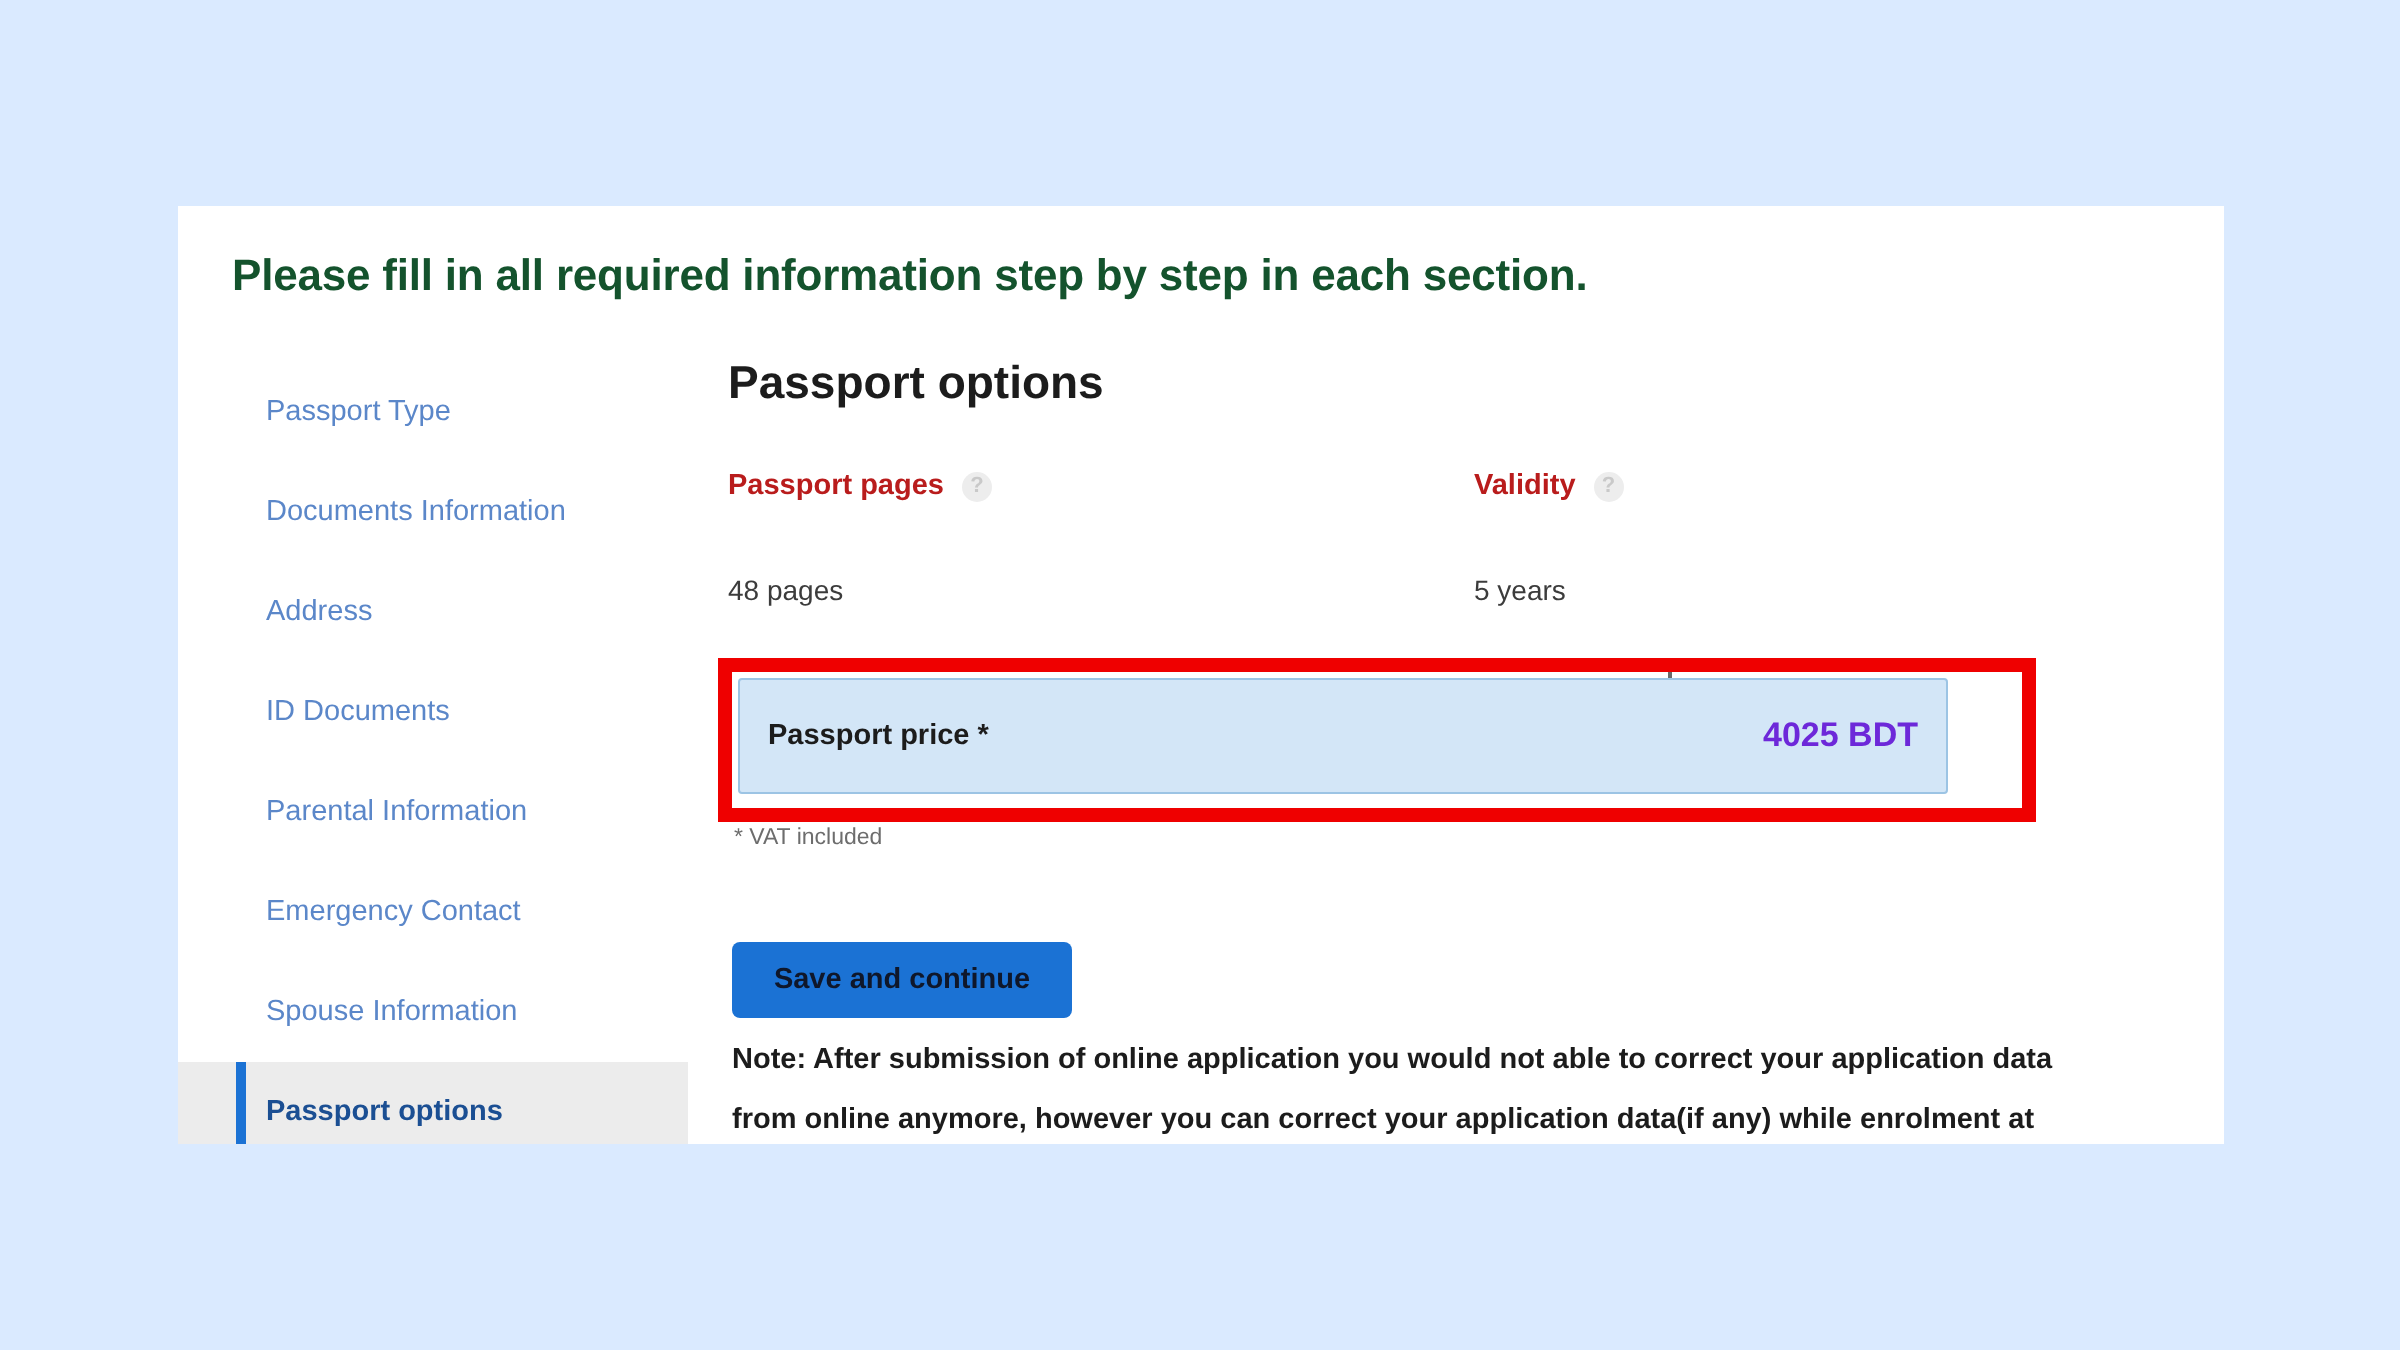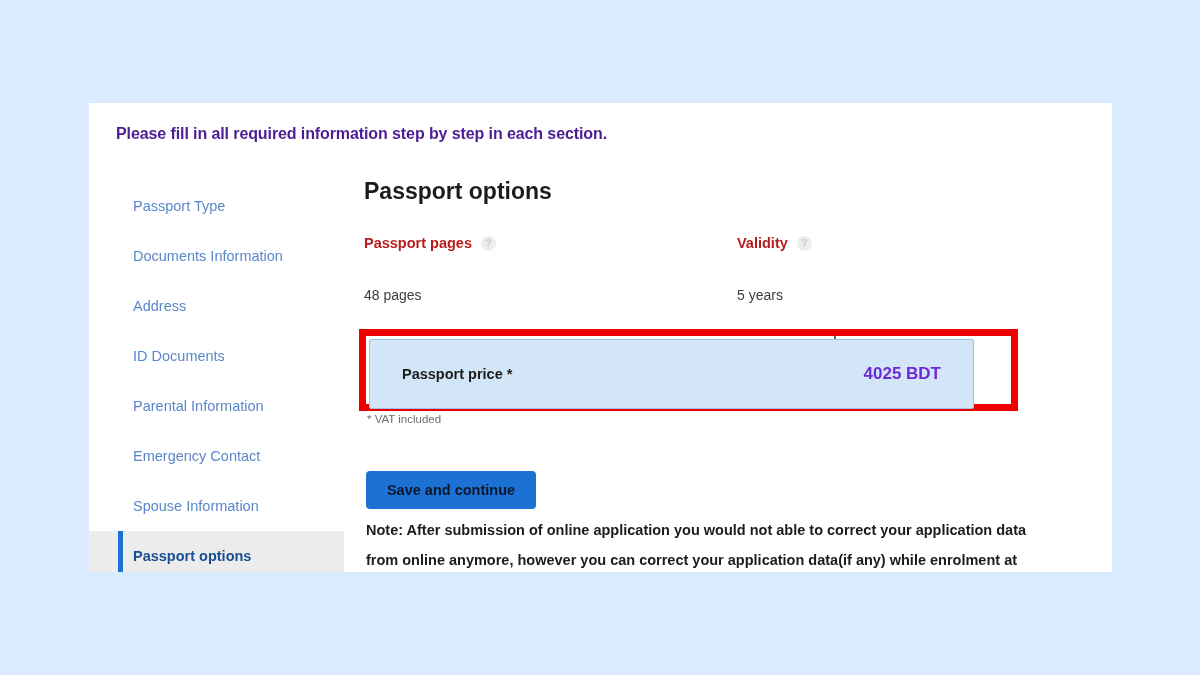--- a/index.html
+++ b/index.html
@@ -24,23 +24,23 @@
     width: 1023px;
     height: 469px;
     background: #ffffff;
     overflow: hidden;
   }
 
   .page-title {
     position: absolute;
     left: 27px;
     top: 22px;
-    font-size: 16px;
-    font-weight: bold;
-    color: #4c1d95;
+    font-size: 22px;
+    font-weight: bold;
+    color: #14532d;
     letter-spacing: -0.1px;
     white-space: nowrap;
   }
 
   
   .sidebar {
     position: absolute;
     left: 0px;
     top: 78px;
     width: 255px;
@@ -147,28 +147,28 @@
     height: 82px;
     border: 7px solid #ef0000;
     background: transparent;
   }
 
   .price-box {
     position: absolute;
     left: 5px;
     top: 236px;
     width: 605px;
-    height: 70px;
+    height: 58px;
     background: #d3e6f7;
     border: 1px solid #9cc4e4;
     border-radius: 2px;
     display: flex;
     align-items: center;
     justify-content: space-between;
-    padding: 0 32px;
+    padding: 0 14px;
   }
 
   .price-label {
     font-size: 14.5px;
     font-weight: bold;
     color: #1c1c1c;
     white-space: nowrap;
   }
 
   .price-value {

